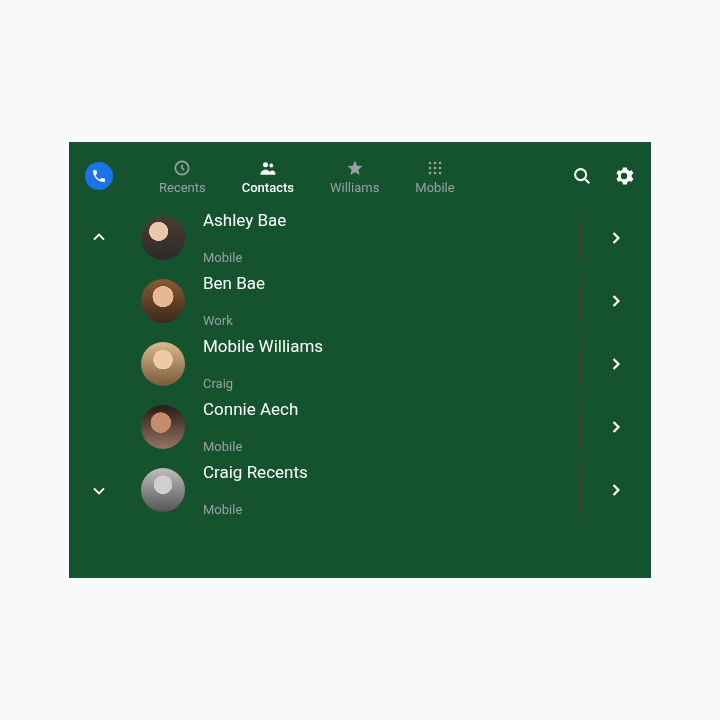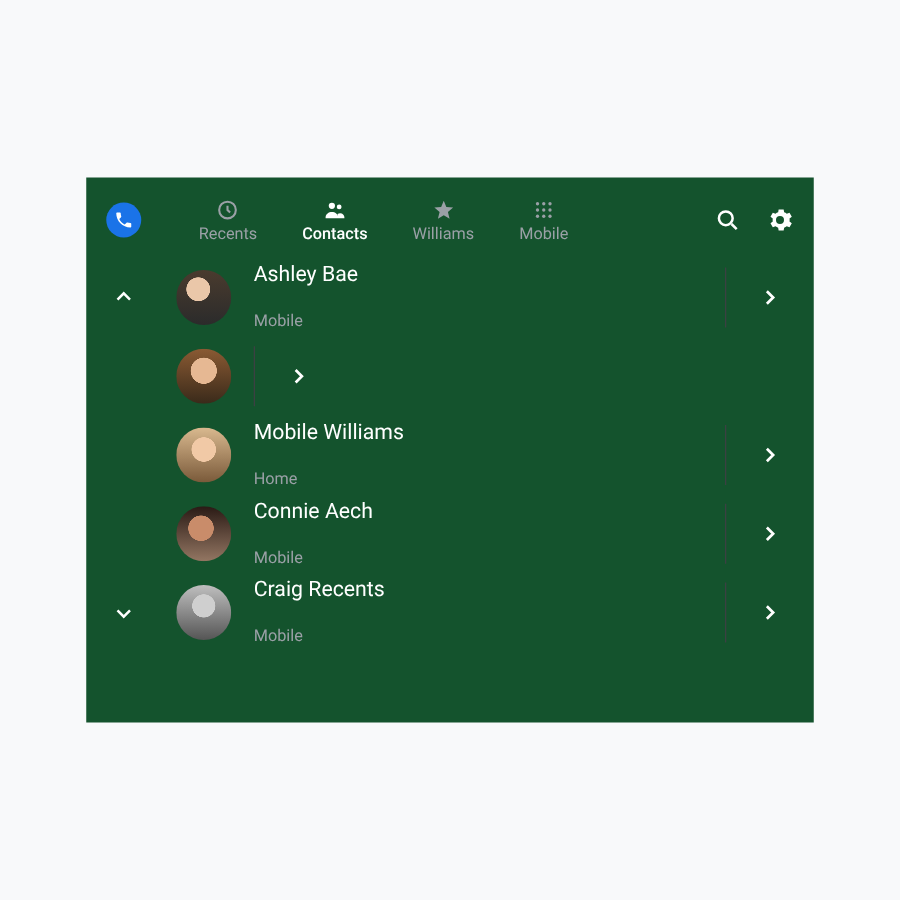--- a/index.html
+++ b/index.html
@@ -182,35 +182,39 @@
           <svg viewBox="0 0 24 24" fill="none" stroke="#fff" stroke-width="2.6">
             <path d="M9 6l6 6-6 6"></path>
           </svg>
         </div>
       </div>
       <div class="row">
         <div class="scrollbtn placeholder">
           <svg width="20" height="20"></svg>
         </div>
         <div class="avatar" style="background: radial-gradient(circle at 50% 40%, rgb(230, 184, 147) 30%, transparent 31%), linear-gradient(rgb(138, 90, 51) 0%, rgb(58, 42, 26) 100%);"></div>
+        <div class="info">
+          <div class="name">Ben Bae</div>
+          <div class="sub">Work</div>
+        </div>
         <div class="divider"></div>
         <div class="chev">
           <svg viewBox="0 0 24 24" fill="none" stroke="#fff" stroke-width="2.6">
             <path d="M9 6l6 6-6 6"></path>
           </svg>
         </div>
       </div>
       <div class="row">
         <div class="scrollbtn placeholder">
           <svg width="20" height="20"></svg>
         </div>
         <div class="avatar" style="background: radial-gradient(circle at 50% 40%, rgb(241, 201, 166) 28%, transparent 29%), linear-gradient(rgb(217, 185, 143) 0%, rgb(122, 90, 58) 100%);"></div>
         <div class="info">
           <div class="name">Mobile Williams</div>
-          <div class="sub">Home</div>
+          <div class="sub">Craig</div>
         </div>
         <div class="divider"></div>
         <div class="chev">
           <svg viewBox="0 0 24 24" fill="none" stroke="#fff" stroke-width="2.6">
             <path d="M9 6l6 6-6 6"></path>
           </svg>
         </div>
       </div>
       <div class="row">
         <div class="scrollbtn placeholder">

